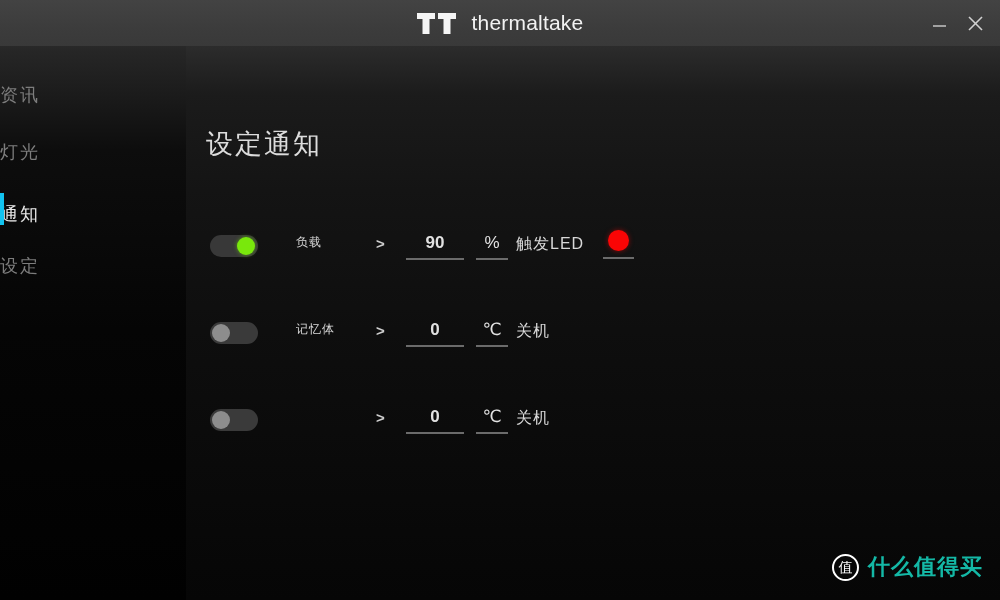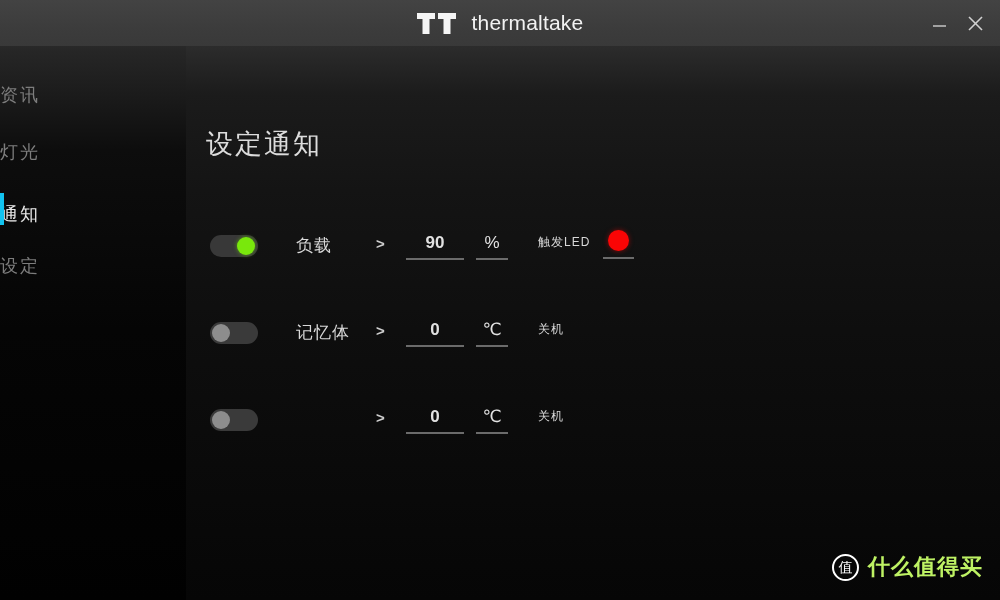--- a/index.html
+++ b/index.html
@@ -169,21 +169,21 @@
     left: 27px;
     background: #79e80c;
     box-shadow: 0 0 4px rgba(121,232,12,0.55);
   }
 
   .row-label {
     position: absolute;
     left: 110px;
     top: 12px;
     width: 120px;
-    font-size: 17px;
+    font-size: 12px;
     color: #d8d8d8;
     letter-spacing: 1px;
   }
   .row-op {
     position: absolute;
     left: 190px;
     top: 13px;
     font-size: 15px;
     color: #cfcfcf;
     font-weight: bold;
@@ -211,25 +211,24 @@
 
   .field-number { left: 220px; width: 58px; font-weight: bold; }
   .field-number .field-rule { width: 58px; }
   .field-unit   { left: 290px; width: 32px; }
   .field-unit .field-rule { width: 32px; }
 
   .row-action {
     position: absolute;
     left: 330px;
     top: 12px;
-    font-size: 12px;
+    font-size: 16px;
     color: #d8d8d8;
     letter-spacing: 1px;
     white-space: nowrap;
-    margin-left: 22px;
   }
   .led-swatch {
     position: absolute;
     left: 417px;
     top: 8px;
     display: flex;
     flex-direction: column;
     align-items: center;
     cursor: default;
   }
@@ -264,21 +263,21 @@
     border: 2px solid #fff;
     color: #fff;
     font-size: 14px;
     display: flex;
     align-items: center;
     justify-content: center;
     box-sizing: border-box;
     line-height: 1;
   }
   .wm-text {
-    color: #bef264;
+    color: #14b8a6;
     font-size: 22px;
     letter-spacing: 1px;
     font-weight: bold;
   }
 </style>
 </head>
 <body>
 
 <div class="app">
 

